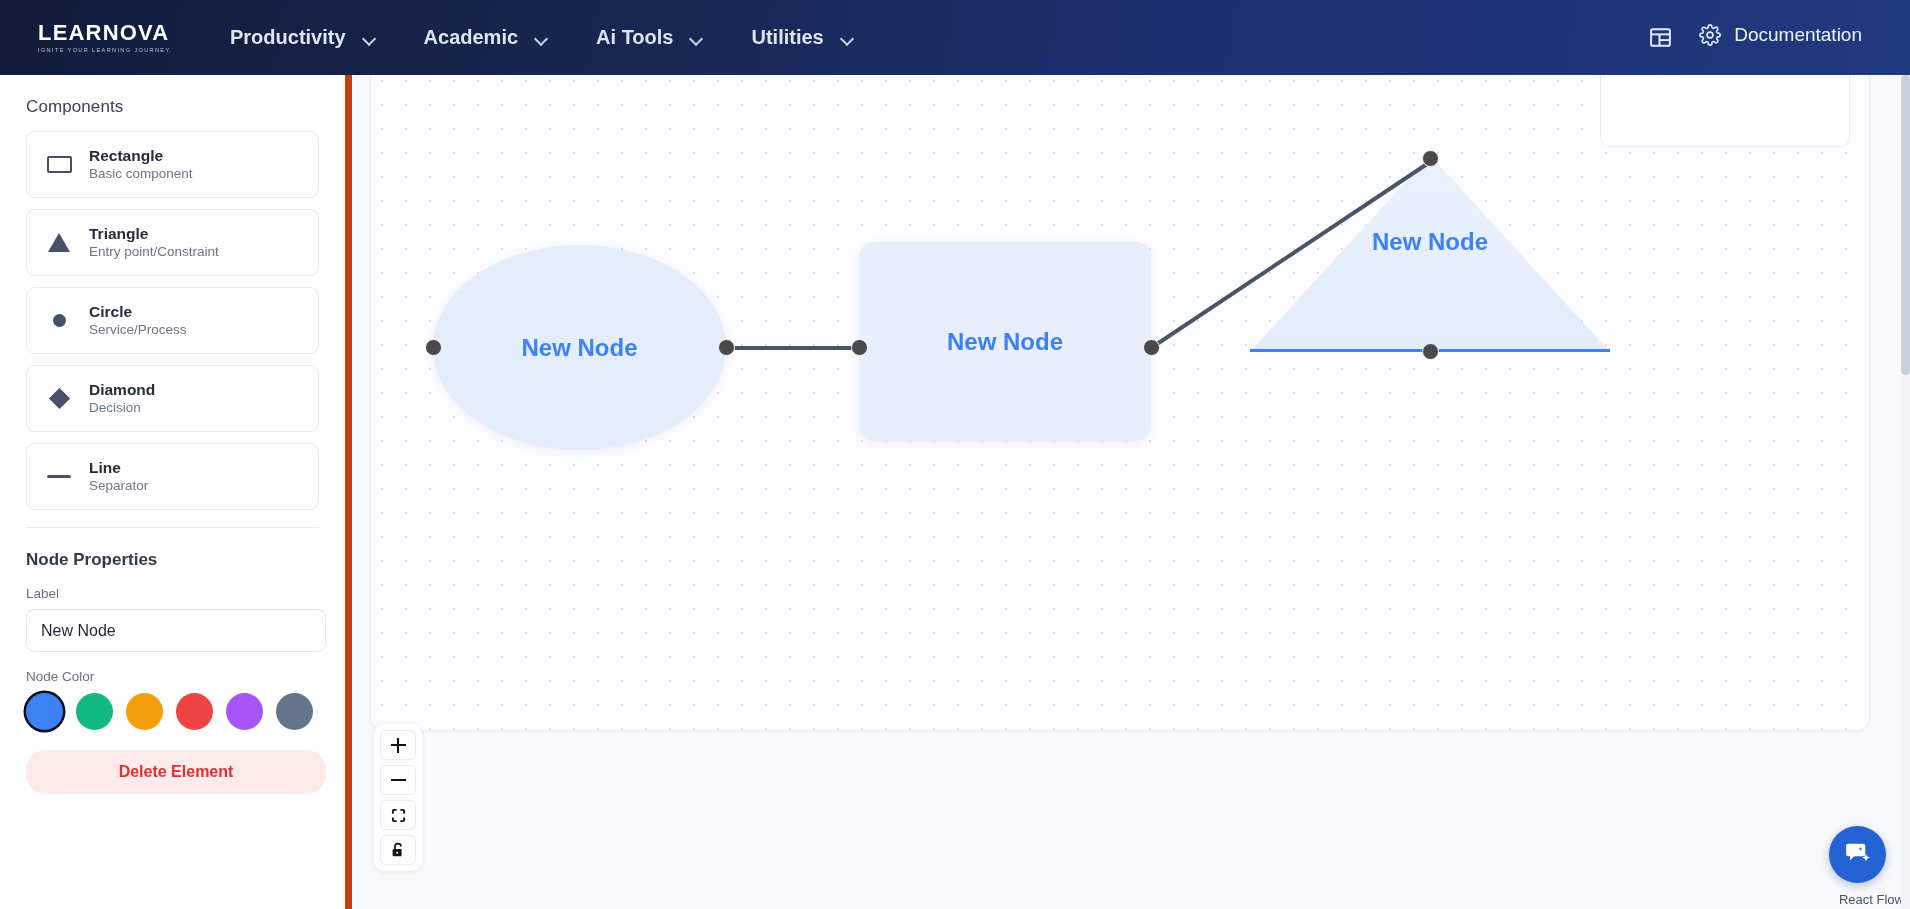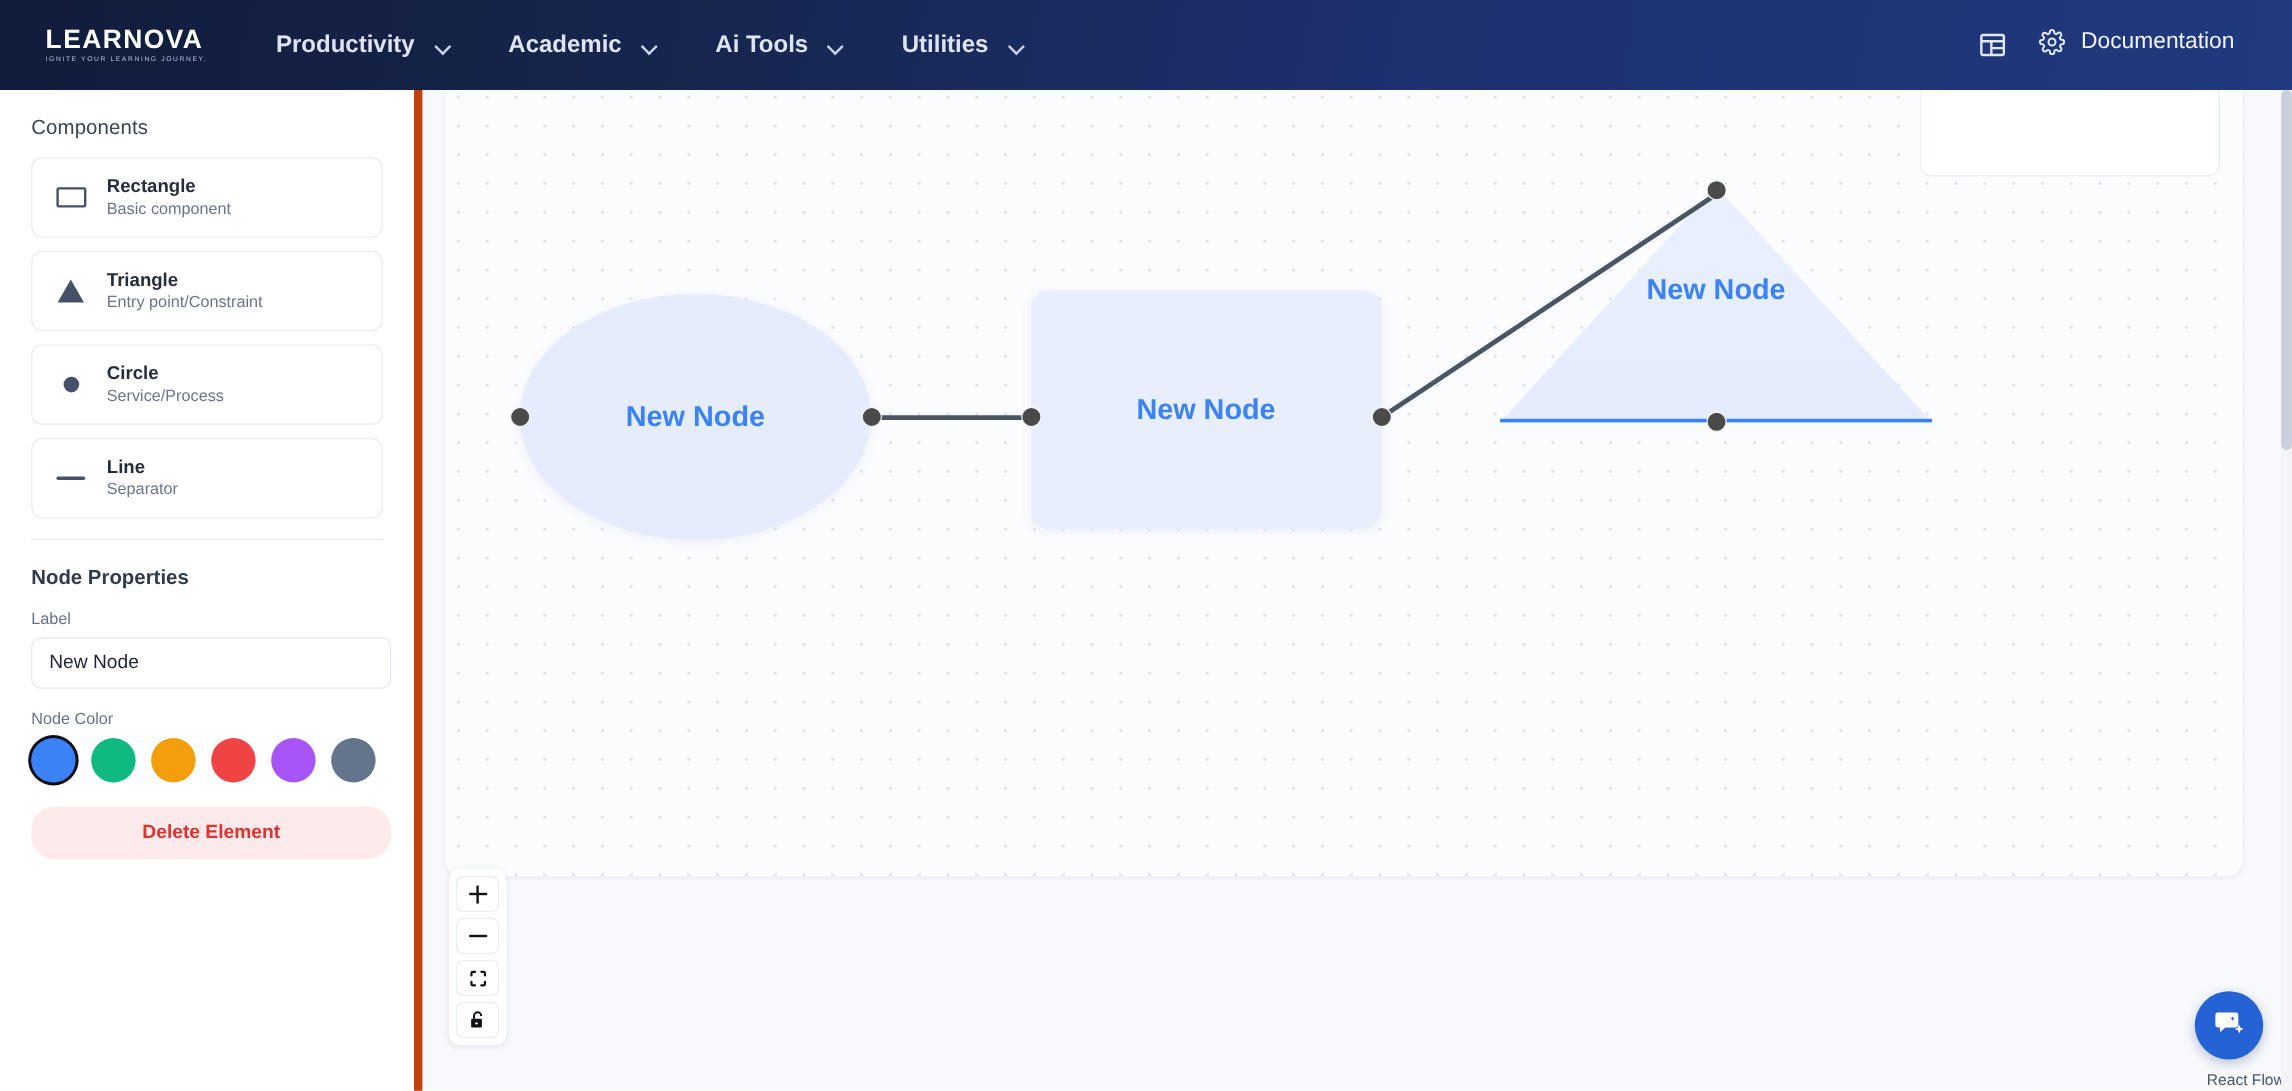--- a/index.html
+++ b/index.html
@@ -294,20 +294,29 @@
   <div class="comp-card">
     <span class="comp-ico">
         <span class="ico-circle"></span>
       </span>
     <span class="comp-txt">
       <span class="comp-name">Circle</span>
       <span class="comp-desc">Service/Process</span>
     </span>
   </div>
 
+  <div class="comp-card">
+    <span class="comp-ico">
+        <span class="ico-dia"></span>
+      </span>
+    <span class="comp-txt">
+      <span class="comp-name">Diamond</span>
+      <span class="comp-desc">Decision</span>
+    </span>
+  </div>
 
   <div class="comp-card">
     <span class="comp-ico">
         <span class="ico-line"></span>
       </span>
     <span class="comp-txt">
       <span class="comp-name">Line</span>
       <span class="comp-desc">Separator</span>
     </span>
   </div>

